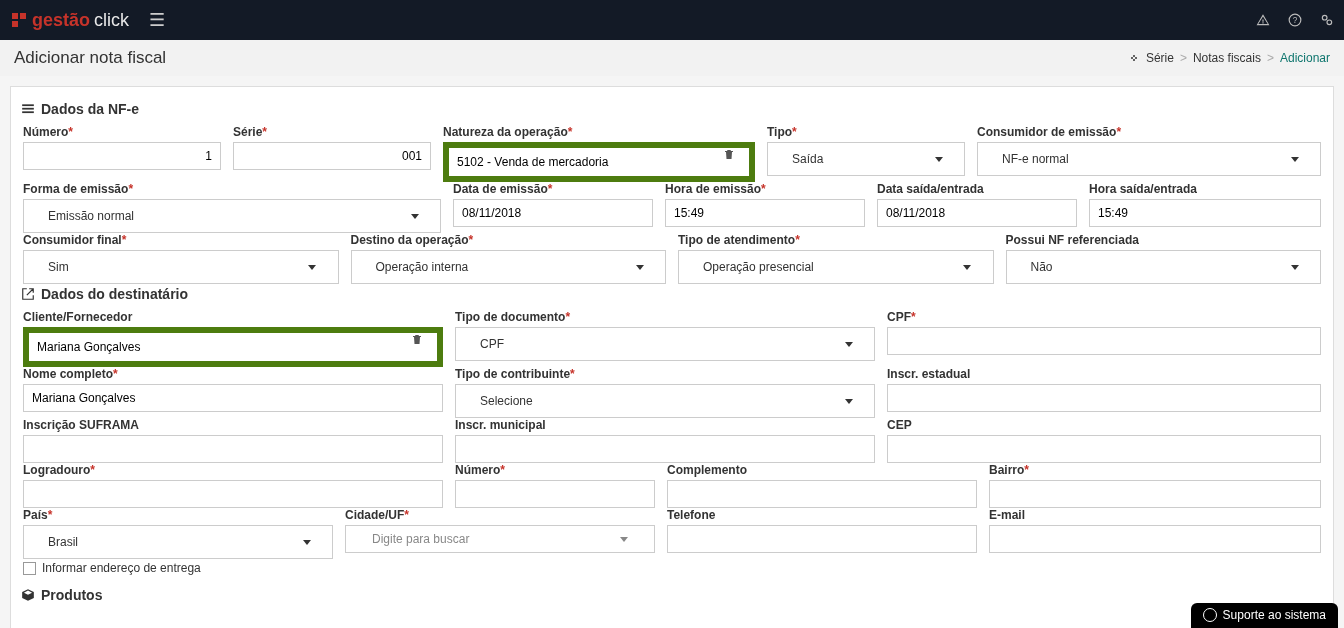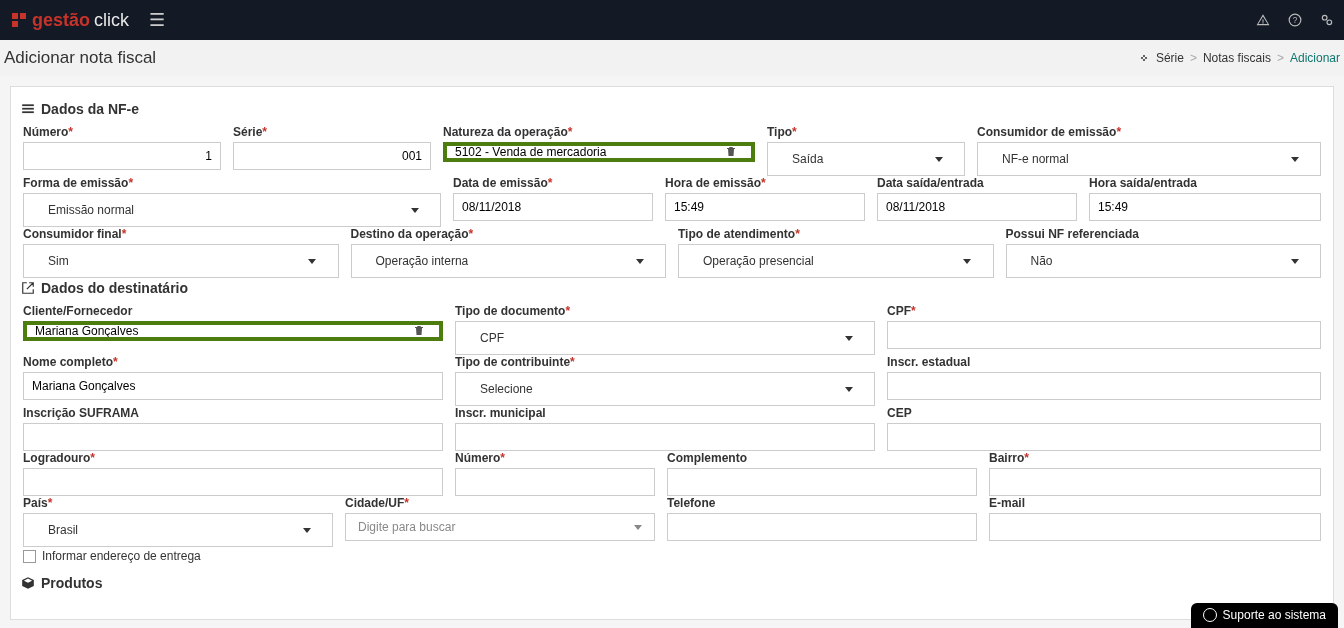--- a/index.html
+++ b/index.html
@@ -27,21 +27,21 @@
 }
 .logo-icon { width: 18px; height: 18px; display:inline-flex; align-items:center; justify-content:center; }
 .logo-text-1 { color: #c6332a; font-weight: 600; }
 .logo-text-2 { color: #e8e8e8; }
 .hamburger { margin-left: 20px; cursor: pointer; font-size: 18px; color: #ccc; }
 .topbar-right { margin-left: auto; display: flex; gap: 18px; color: #bbb; }
 .topbar-right span { cursor: pointer; }
 .page-header {
   display: flex;
   align-items: center;
-  padding: 8px 4px;
+  padding: 8px 14px;
   background: #f2f2f2;
 }
 .page-title { font-size: 17px; font-weight: 400; color: #333; }
 .breadcrumb { margin-left: auto; font-size: 12px; color: #555; display:flex; align-items:center; gap:6px;}
 .breadcrumb a { color: #333; text-decoration: none; }
 .breadcrumb .sep { color: #aaa; }
 .breadcrumb .current { color: #0f766e; }
 .home-icon { font-size: 12px; }
 .content {
   background: #fff;
@@ -86,42 +86,42 @@
 }
 .select .caret::after {
   content: '';
   width: 0; height: 0;
   border-left: 4px solid transparent;
   border-right: 4px solid transparent;
   border-top: 5px solid #333;
 }
 .input-trash {
   display: flex;
-  align-items: flex-end;
-  border: 4px solid #4d7c0f;
-  height: 20px;
+  align-items: flex-start;
+  border: 6px solid #4d7c0f;
+  height: 40px;
 }
 .input-trash input { border: none; flex: 1; height: 100%; padding: 0 8px; font-size:12px;}
 .trash-btn { width: 26px; text-align: center; cursor: pointer; color: #555;}
 .checkbox-row { display:flex; align-items:center; gap:6px; font-size:12px; padding: 2px; margin-bottom: 8px;}
 .checkbox { width:13px; height:13px; border:1px solid #999; background:#fff; cursor:pointer;}
 .support-chip {
   position: fixed;
   bottom: 0;
   right: 6px;
   background: #000;
   color: #fff;
   font-size: 12px;
   padding: 5px 12px 6px 12px;
   border-radius: 6px 6px 0 0;
   display:flex; align-items:center; gap:6px;
 }
 .bubble-icon { width:14px; height:14px; border:1.5px solid #fff; border-radius:50%; position:relative;}
 .select-light {
-  display:flex; align-items:center; justify-content:space-between; height:28px; border:1px solid #ccc; padding:0 12px; font-size:12px; color:#888; cursor:pointer;
+  display:flex; align-items:center; justify-content:space-between; height:28px; border:1px solid #ccc; padding:0 26px; font-size:12px; color:#888; cursor:pointer;
 }
 .select-light::after {
   content:''; width:0; height:0; border-left:4px solid transparent; border-right:4px solid transparent; border-top:5px solid #888;
 }
 svg { display:block; }
 </style>
 </head>
 <body>
 
 <div class="topbar">

